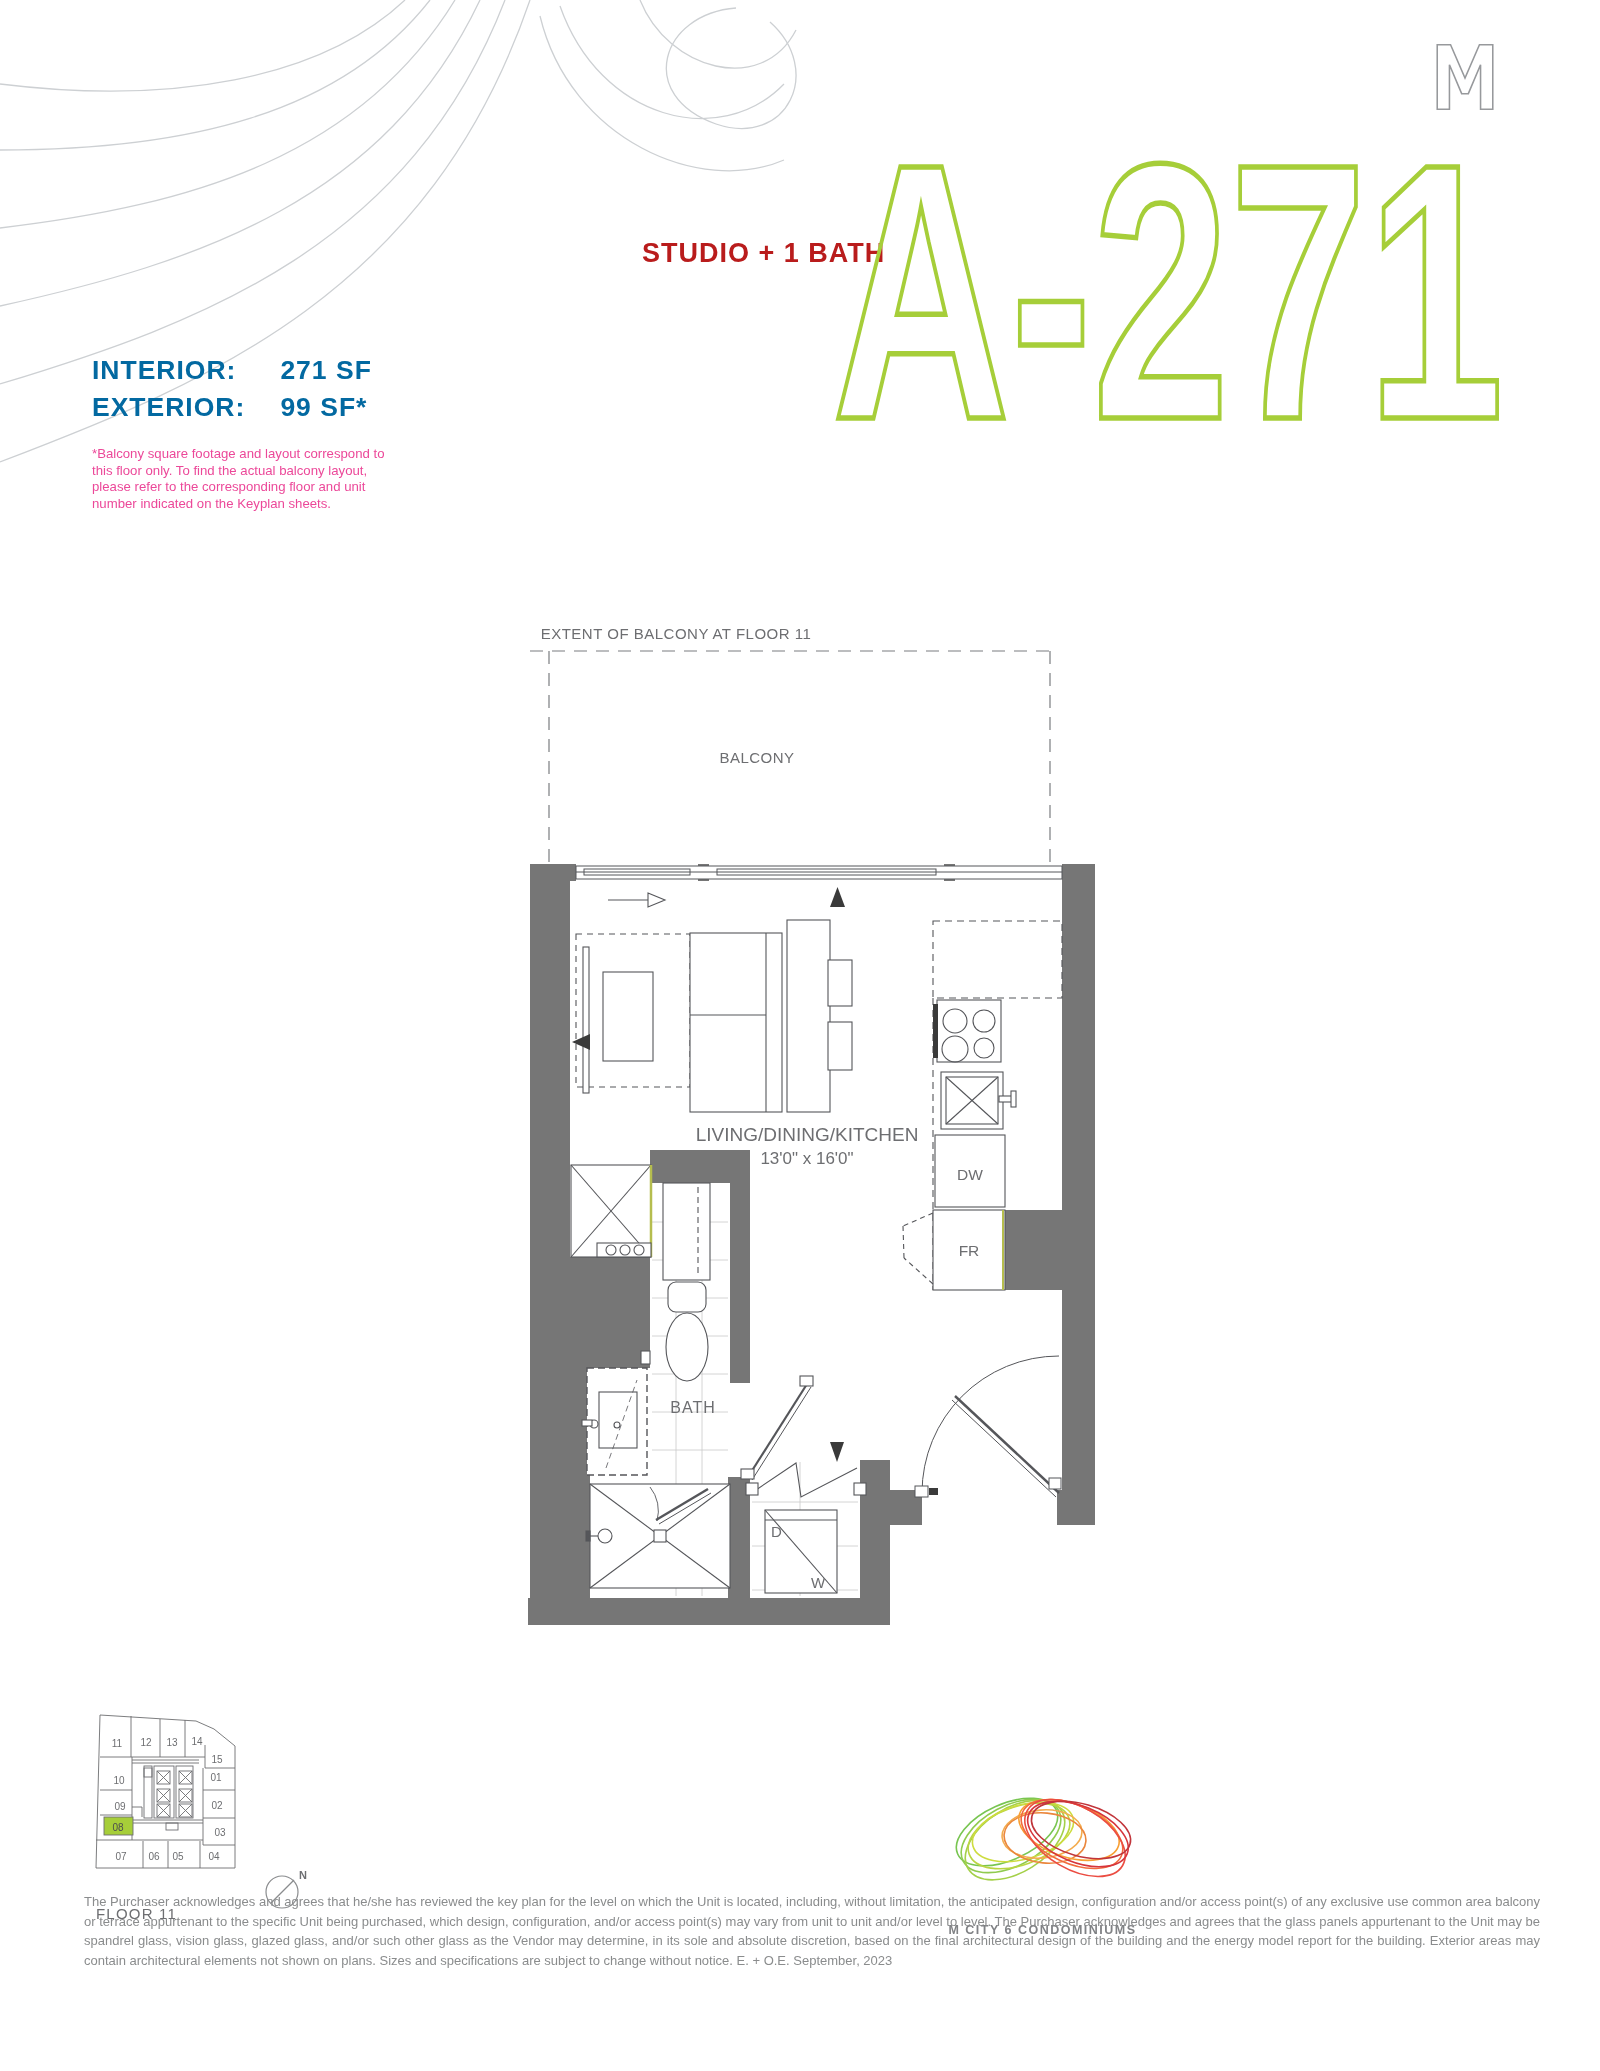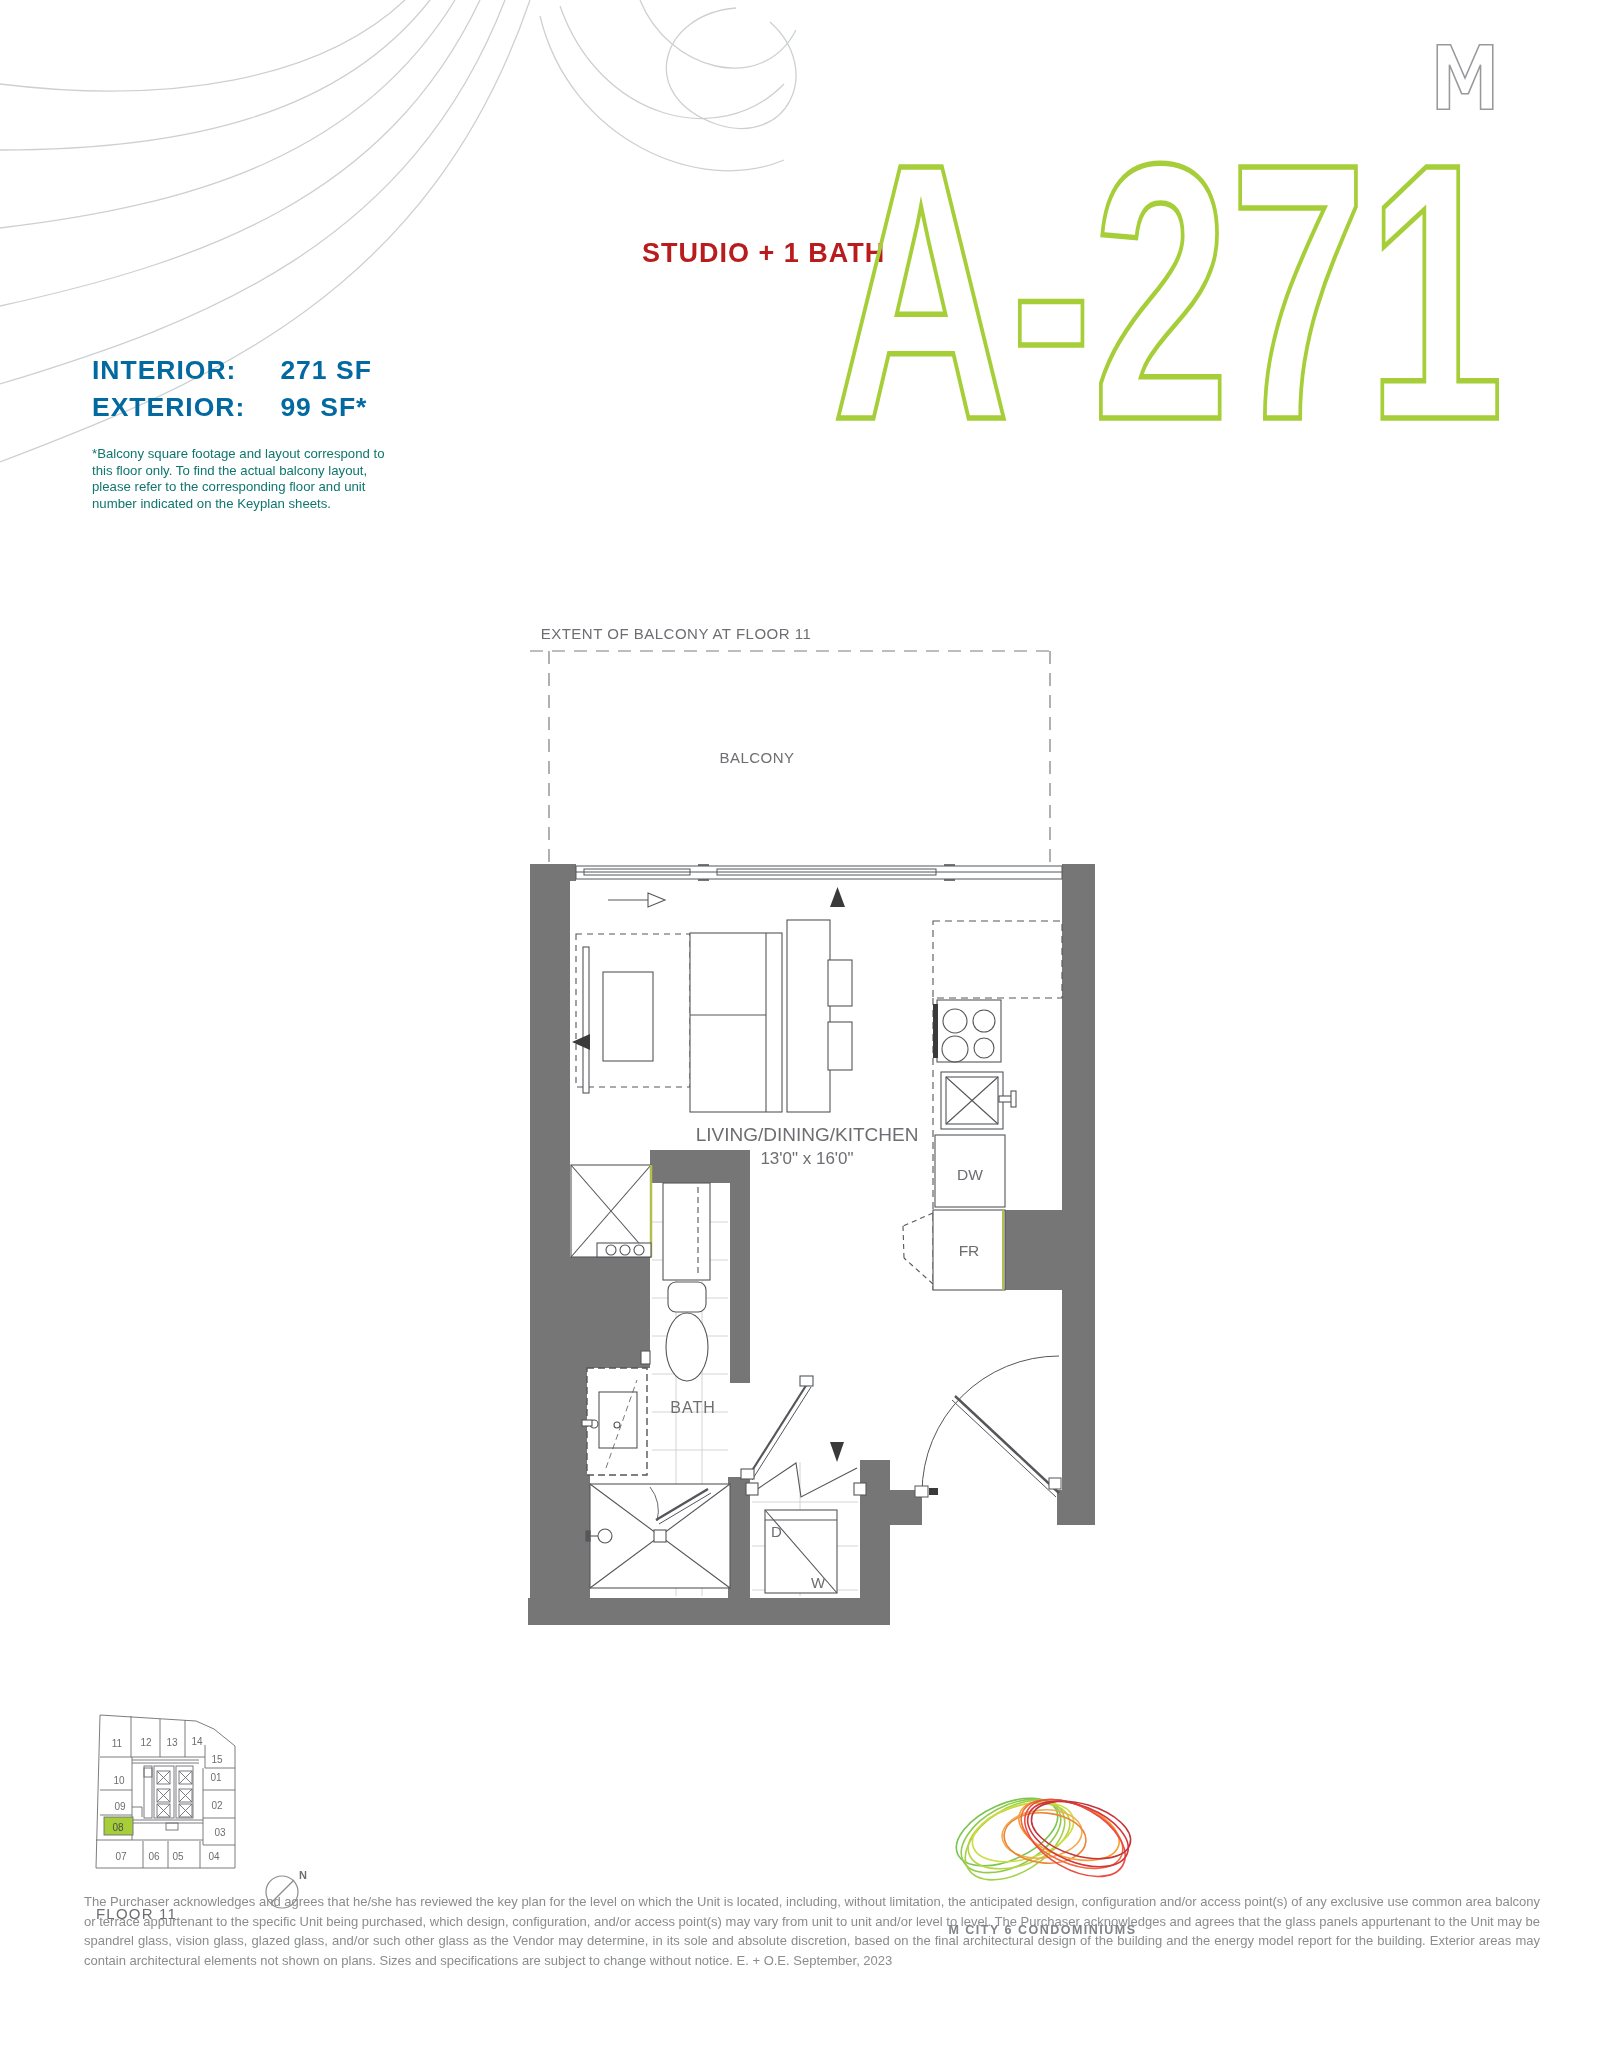--- a/index.html
+++ b/index.html
@@ -5,21 +5,21 @@
   html,body{margin:0;padding:0;background:#fff;}
   #page{position:relative;width:1600px;height:2071px;background:#ffffff;
         font-family:"Liberation Sans",sans-serif;overflow:hidden;}
   .abs{position:absolute;}
   .unit-type{left:642px;top:238px;font-size:27px;font-weight:bold;
              letter-spacing:1px;color:#b91c1c;white-space:nowrap;}
   .areas{left:92px;top:352px;color:#0369a1;font-weight:bold;font-size:26.5px;
          letter-spacing:1px;line-height:37px;}
   .areas .lbl{display:inline-block;width:180px;}
   .balcony-note{left:92px;top:446px;width:298px;font-size:13.2px;line-height:16.5px;
-                color:#0f766e;}
+                color:#ec4899;}
   .disclaimer{left:84px;top:1892px;width:1456px;font-size:13px;line-height:19.5px;
               color:#8a8c8d;text-align:justify;}
   .brand-name{left:930px;top:1923px;width:225px;text-align:center;font-size:12.5px;
               font-weight:bold;letter-spacing:1.5px;color:#808285;white-space:nowrap;}
   svg text{font-family:"Liberation Sans",sans-serif;}
 </style>
 </head>
 <body>
 
 <div id="page">

